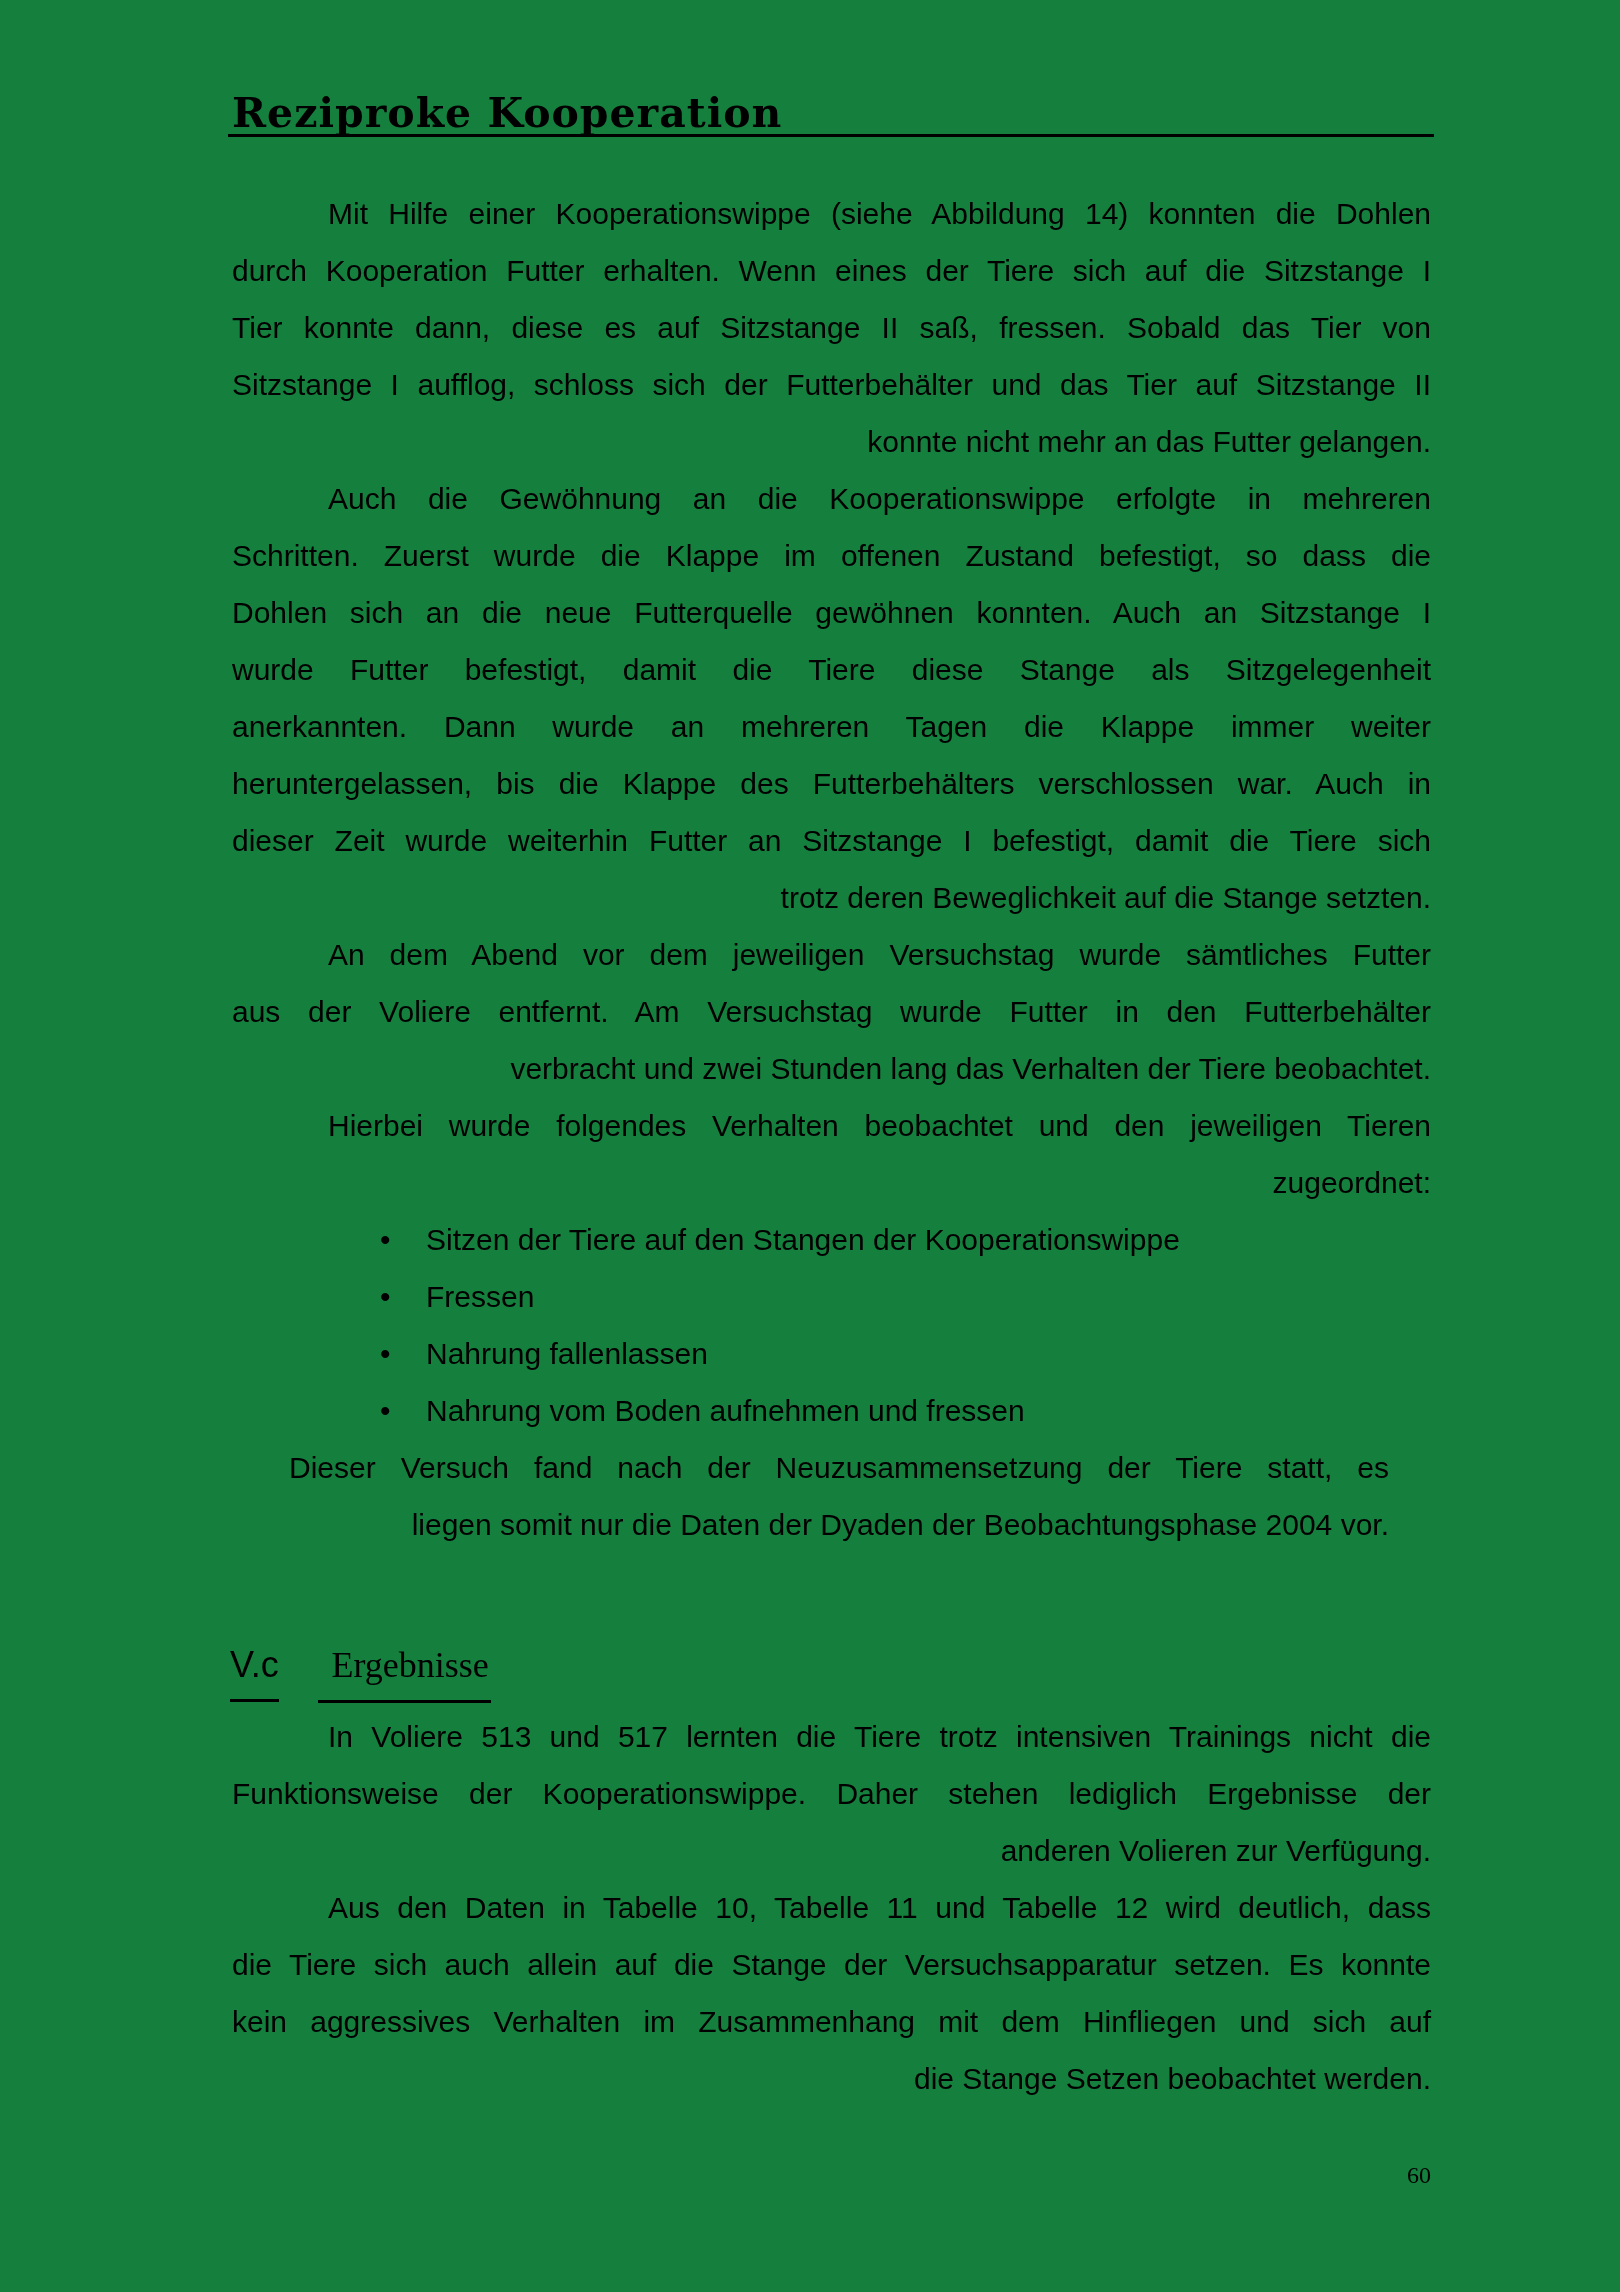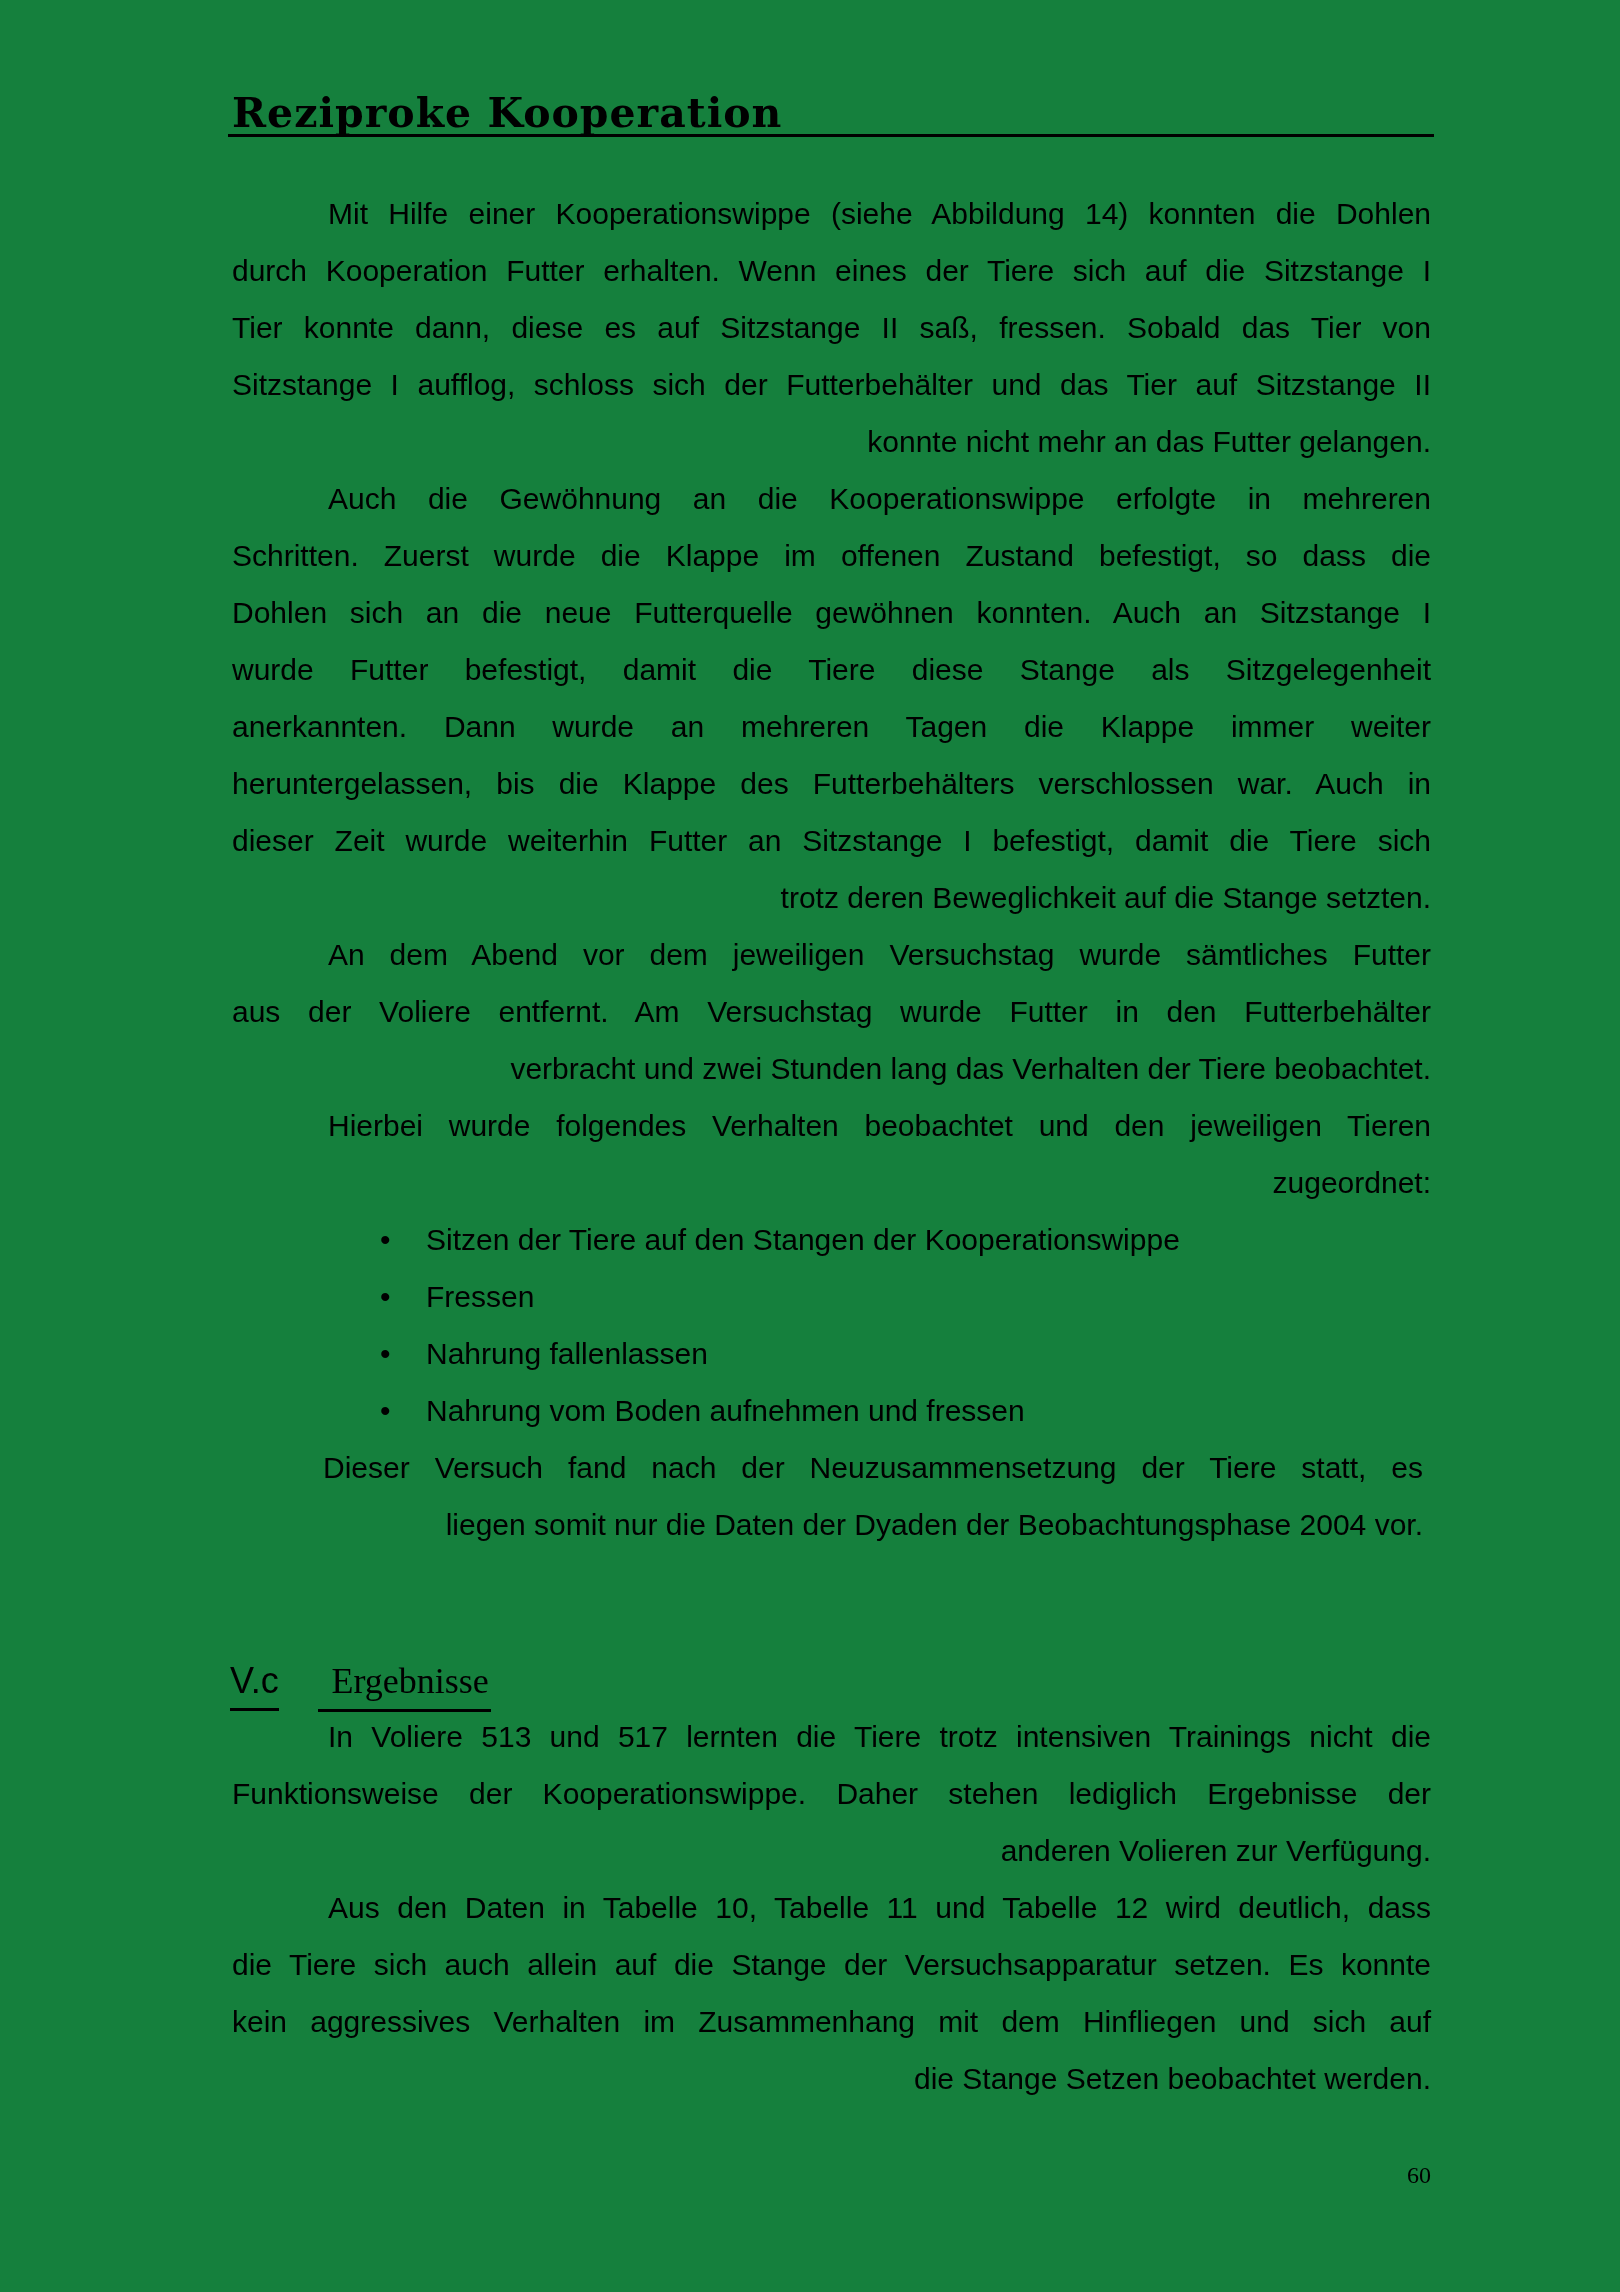--- a/index.html
+++ b/index.html
@@ -45,32 +45,31 @@
     line-height:57px;height:57px;
     padding-left:194px;box-sizing:border-box;
     white-space:nowrap;
   }
   .bullet-dot{
     position:absolute;left:148px;top:0;
     line-height:57px;
     font-size:30px;
   }
   
-  .note-block{margin-left:91px;width:1100px;}
+  .note-block{margin-left:57px;width:1100px;}
   
   .heading{
     position:absolute;left:230px;top:1644px;width:1199px;
     font-size:36px;line-height:41px;
     white-space:nowrap;
   }
   .heading .u{
     border-bottom:3.9px solid #000;
-    padding-bottom:7px;
+    padding-bottom:14px;
     display:inline-block;
-    margin-top:16px;
   }
   .heading .title-pad{padding-left:13.7px;padding-right:2px;font-family:Liberation Serif, serif;}
   .hspace{display:inline-block;width:39px;}
   
   .pagenum{
     position:absolute;left:232px;top:2156px;width:1199px;
     text-align:right;
     font-family:"Liberation Serif",serif;
     font-size:24px;line-height:39px;
   }

